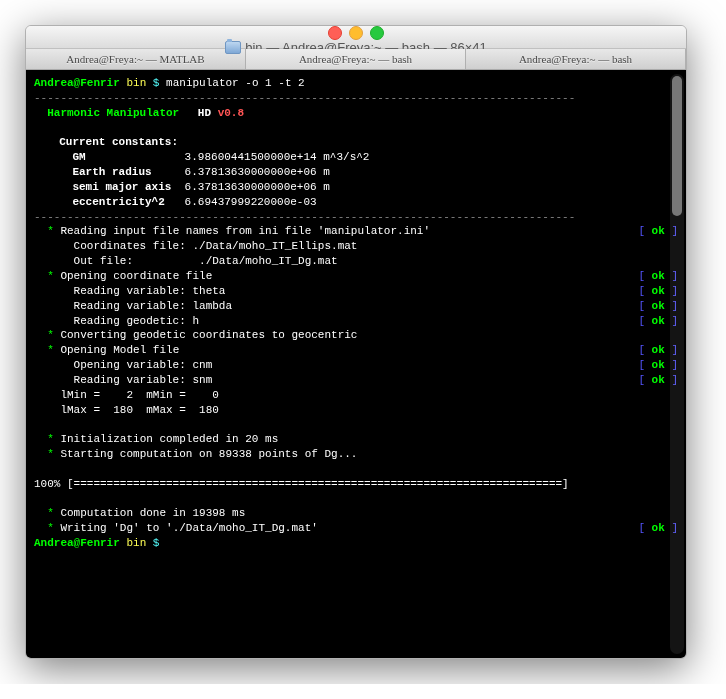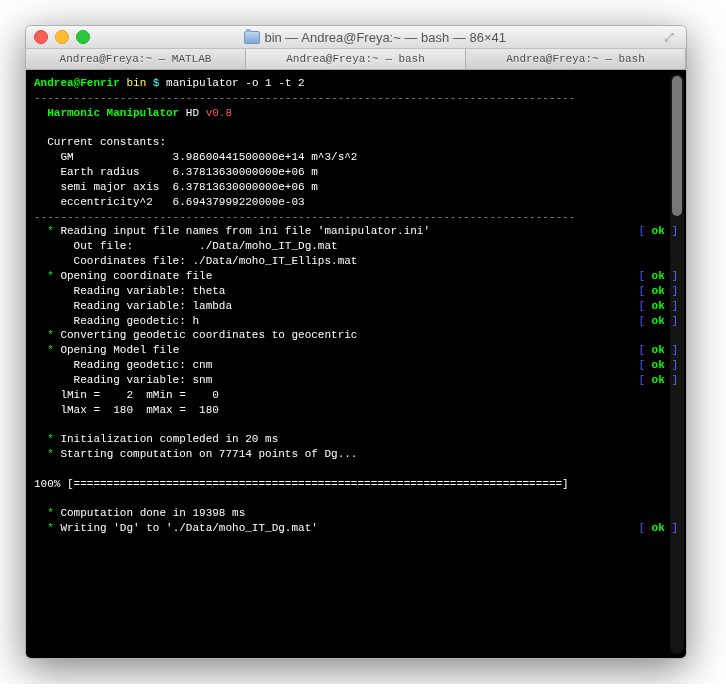--- a/index.html
+++ b/index.html
@@ -17,20 +17,21 @@
     overflow: hidden;
     border: 1px solid #b0b0b0;
   }
   .titlebar {
     height: 22px;
     background: linear-gradient(#f6f6f6, #dcdcdc);
     display: flex;
     align-items: center;
     padding: 0 8px;
     border-bottom: 1px solid #c0c0c0;
+    flex-direction: column;
   }
   .traffic { display: flex; gap: 7px; }
   .btn-close, .btn-min, .btn-max {
     width: 12px; height: 12px; border-radius: 50%;
   }
   .btn-close { background: #ff5f56; border: 1px solid #e33e32; }
   .btn-min   { background: #ffbd2e; border: 1px solid #e09e3e; }
   .btn-max   { background: #27c93f; border: 1px solid #1dad2b; }
   .title {
     flex: 1;
@@ -48,21 +49,21 @@
   .maximize-icon { margin-left:auto; color:#9a9a9a; font-family:Arial; font-size:12px; padding:0 4px;}
   .tabbar {
     display: flex;
     background: linear-gradient(#dcdcdc,#c8c8c8);
     border-bottom: 1px solid #aaa;
   }
   .tab {
     flex: 1;
     text-align: center;
     padding: 4px 6px;
-    font-family: Liberation Mono, monospace;
+    font-family: Liberation Serif, serif;
     font-size: 11px;
     color: #4a4a4a;
     border-right: 1px solid #b0b0b0;
     background: linear-gradient(#e8e8e8,#cfcfcf);
     text-shadow: 0 1px 0 rgba(255,255,255,.6);
     white-space: nowrap; overflow:hidden; text-overflow:ellipsis;
   }
   .tab.active {
     background: linear-gradient(#ededed,#d9d9d9);
   }
@@ -74,22 +75,22 @@
     position: relative;
     height: 570px;
   }
   .term pre { margin:0; font-family: inherit; font-size: inherit; white-space: pre; }
   .scrollbar { position:absolute; right:2px; top:4px; bottom:4px; width:14px; background:rgba(255,255,255,0.08); border-radius:7px;}
   .scrollbar .thumb { position:absolute; left:2px; right:2px; top:2px; height:140px; background:rgba(200,200,200,0.55); border-radius:6px; }
   .g  { color:#00ff00; font-weight:bold; }
   .g2 { color:#00ff00; }
   .y  { color:#ffff55;margin-top:8px; }
   .c  { color:#55ffff; }
-  .w  { color:#ffffff; font-weight:normal;}
-  .r  { color:#ff5555; font-weight:normal;}
+  .w  { color:#ffffff; font-weight:bold;margin-left:12px;}
+  .r  { color:#ff5555; font-weight:bold;}
   .b  { color:#5555ff; }
   .gr { color:#888888; }
   .row { display:flex; }
   .row .left { flex:1; white-space:pre; }
   .row .right { white-space:pre; }
 </style>
 </head>
 <body>
 
 <div class="window">
@@ -128,24 +129,24 @@
 <span class="w">    eccentricity^2 </span><span>  6.69437999220000e-03</span>
 <span class="gr">----------------------------------------------------------------------------------</span>
 </pre>
 
 <div id="steps">
         <div class="row">
           <span class="left">  <span class="g2">*</span> Reading input file names from ini file 'manipulator.ini'</span>
           <span class="right"><span class="b">[ </span><span class="g">ok</span><span class="b"> ]</span></span>
         </div>
         <div class="row">
-          <span class="left">      Out file:          ./Data/moho_IT_Dg.mat</span>
+          <span class="left">      Coordinates file: ./Data/moho_IT_Ellips.mat</span>
         </div>
         <div class="row">
-          <span class="left">      Coordinates file: ./Data/moho_IT_Ellips.mat</span>
+          <span class="left">      Out file:          ./Data/moho_IT_Dg.mat</span>
         </div>
         <div class="row">
           <span class="left">  <span class="g2">*</span> Opening coordinate file</span>
           <span class="right"><span class="b">[ </span><span class="g">ok</span><span class="b"> ]</span></span>
         </div>
         <div class="row">
           <span class="left">      Reading variable: theta</span>
           <span class="right"><span class="b">[ </span><span class="g">ok</span><span class="b"> ]</span></span>
         </div>
         <div class="row">
@@ -157,37 +158,38 @@
           <span class="right"><span class="b">[ </span><span class="g">ok</span><span class="b"> ]</span></span>
         </div>
         <div class="row">
           <span class="left">  <span class="g2">*</span> Converting geodetic coordinates to geocentric</span>
         </div>
         <div class="row">
           <span class="left">  <span class="g2">*</span> Opening Model file</span>
           <span class="right"><span class="b">[ </span><span class="g">ok</span><span class="b"> ]</span></span>
         </div>
         <div class="row">
-          <span class="left">      Reading geodetic: cnm</span>
+          <span class="left">      Opening variable: cnm</span>
           <span class="right"><span class="b">[ </span><span class="g">ok</span><span class="b"> ]</span></span>
         </div>
         <div class="row">
           <span class="left">      Reading variable: snm</span>
           <span class="right"><span class="b">[ </span><span class="g">ok</span><span class="b"> ]</span></span>
         </div>
       </div>
 
 <pre><span>    lMin =    2  mMin =    0</span>
 <span>    lMax =  180  mMax =  180</span>
 
   <span class="g2">*</span> <span>Initialization compleded in 20 ms</span>
-  <span class="g2">*</span> <span>Starting computation on 77714 points of Dg...</span>
+  <span class="g2">*</span> <span>Starting computation on 89338 points of Dg...</span>
 
 <span>100%</span><span> [==========================================================================]</span>
 
   <span class="g2">*</span> <span>Computation done in 19398 ms</span></pre>
 <div class="row">
         <span class="left">  <span class="g2">*</span> <span>Writing 'Dg' to './Data/moho_IT_Dg.mat'</span></span>
         <span class="right"><span class="b">[ </span><span class="g">ok</span><span class="b"> ]</span></span>
       </div>
+<pre><span class="g">Andrea@Fenrir</span> <span class="y">bin</span> <span class="c">$</span> </pre>
 
   </div>
 </div>
 
 </body></html>

